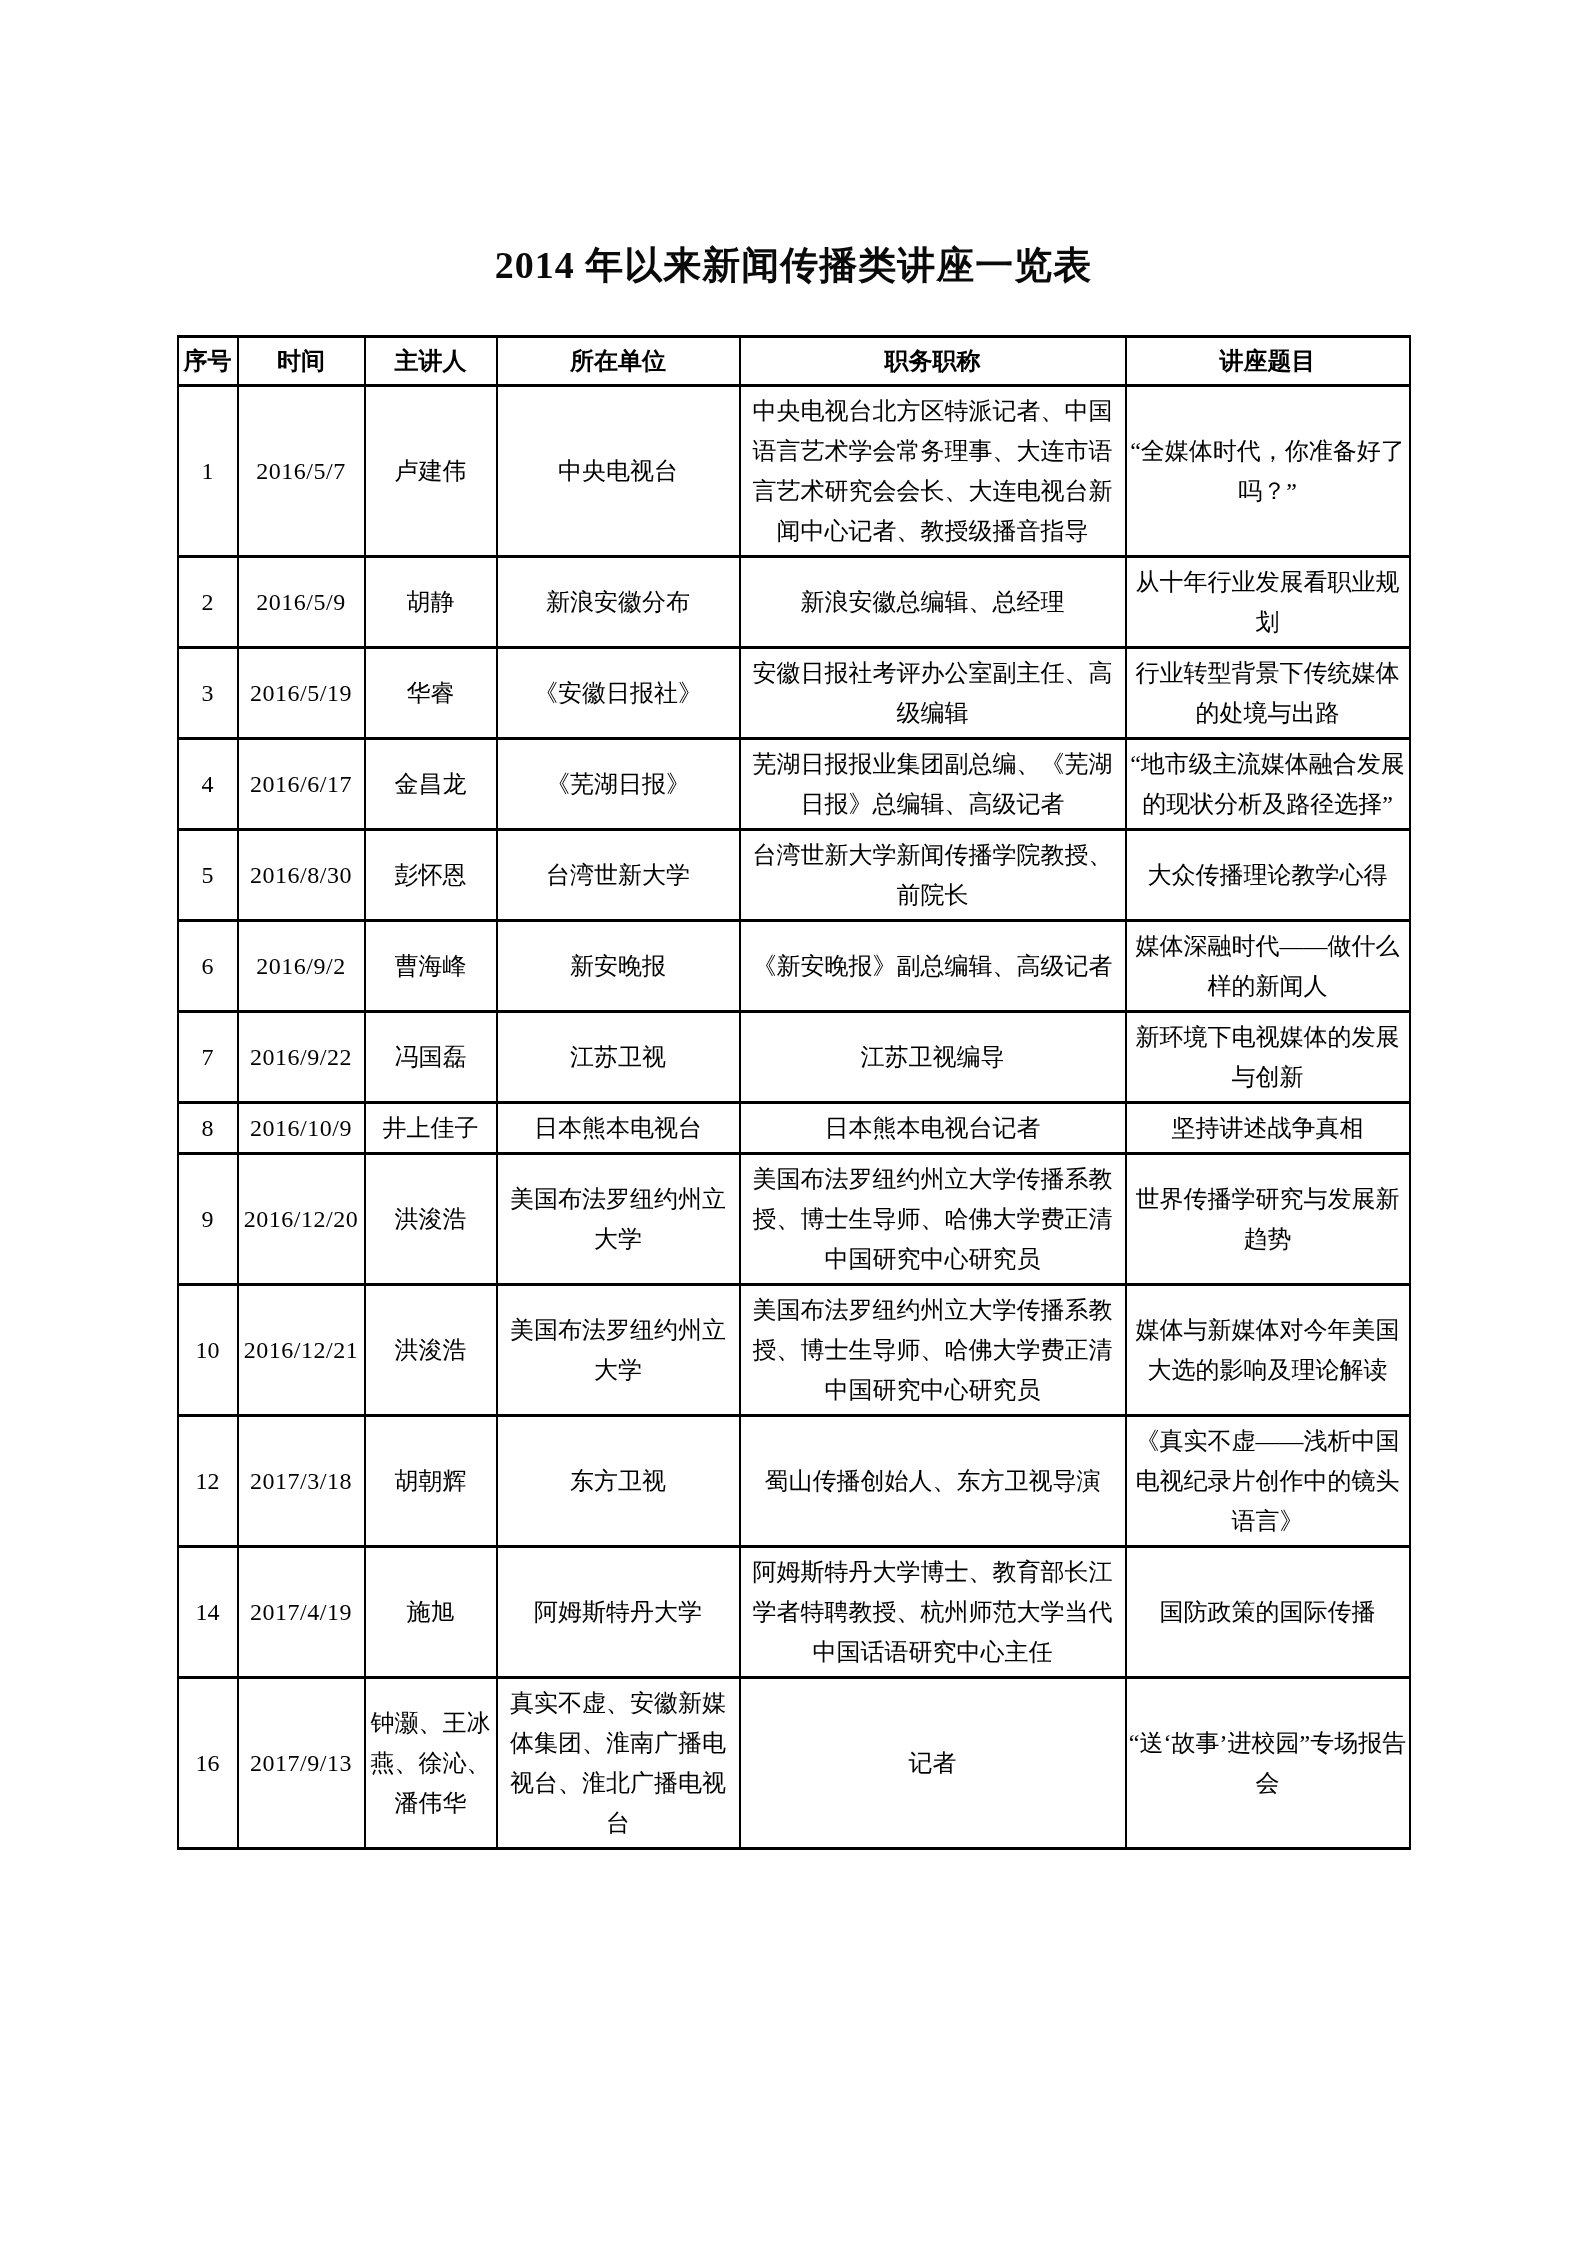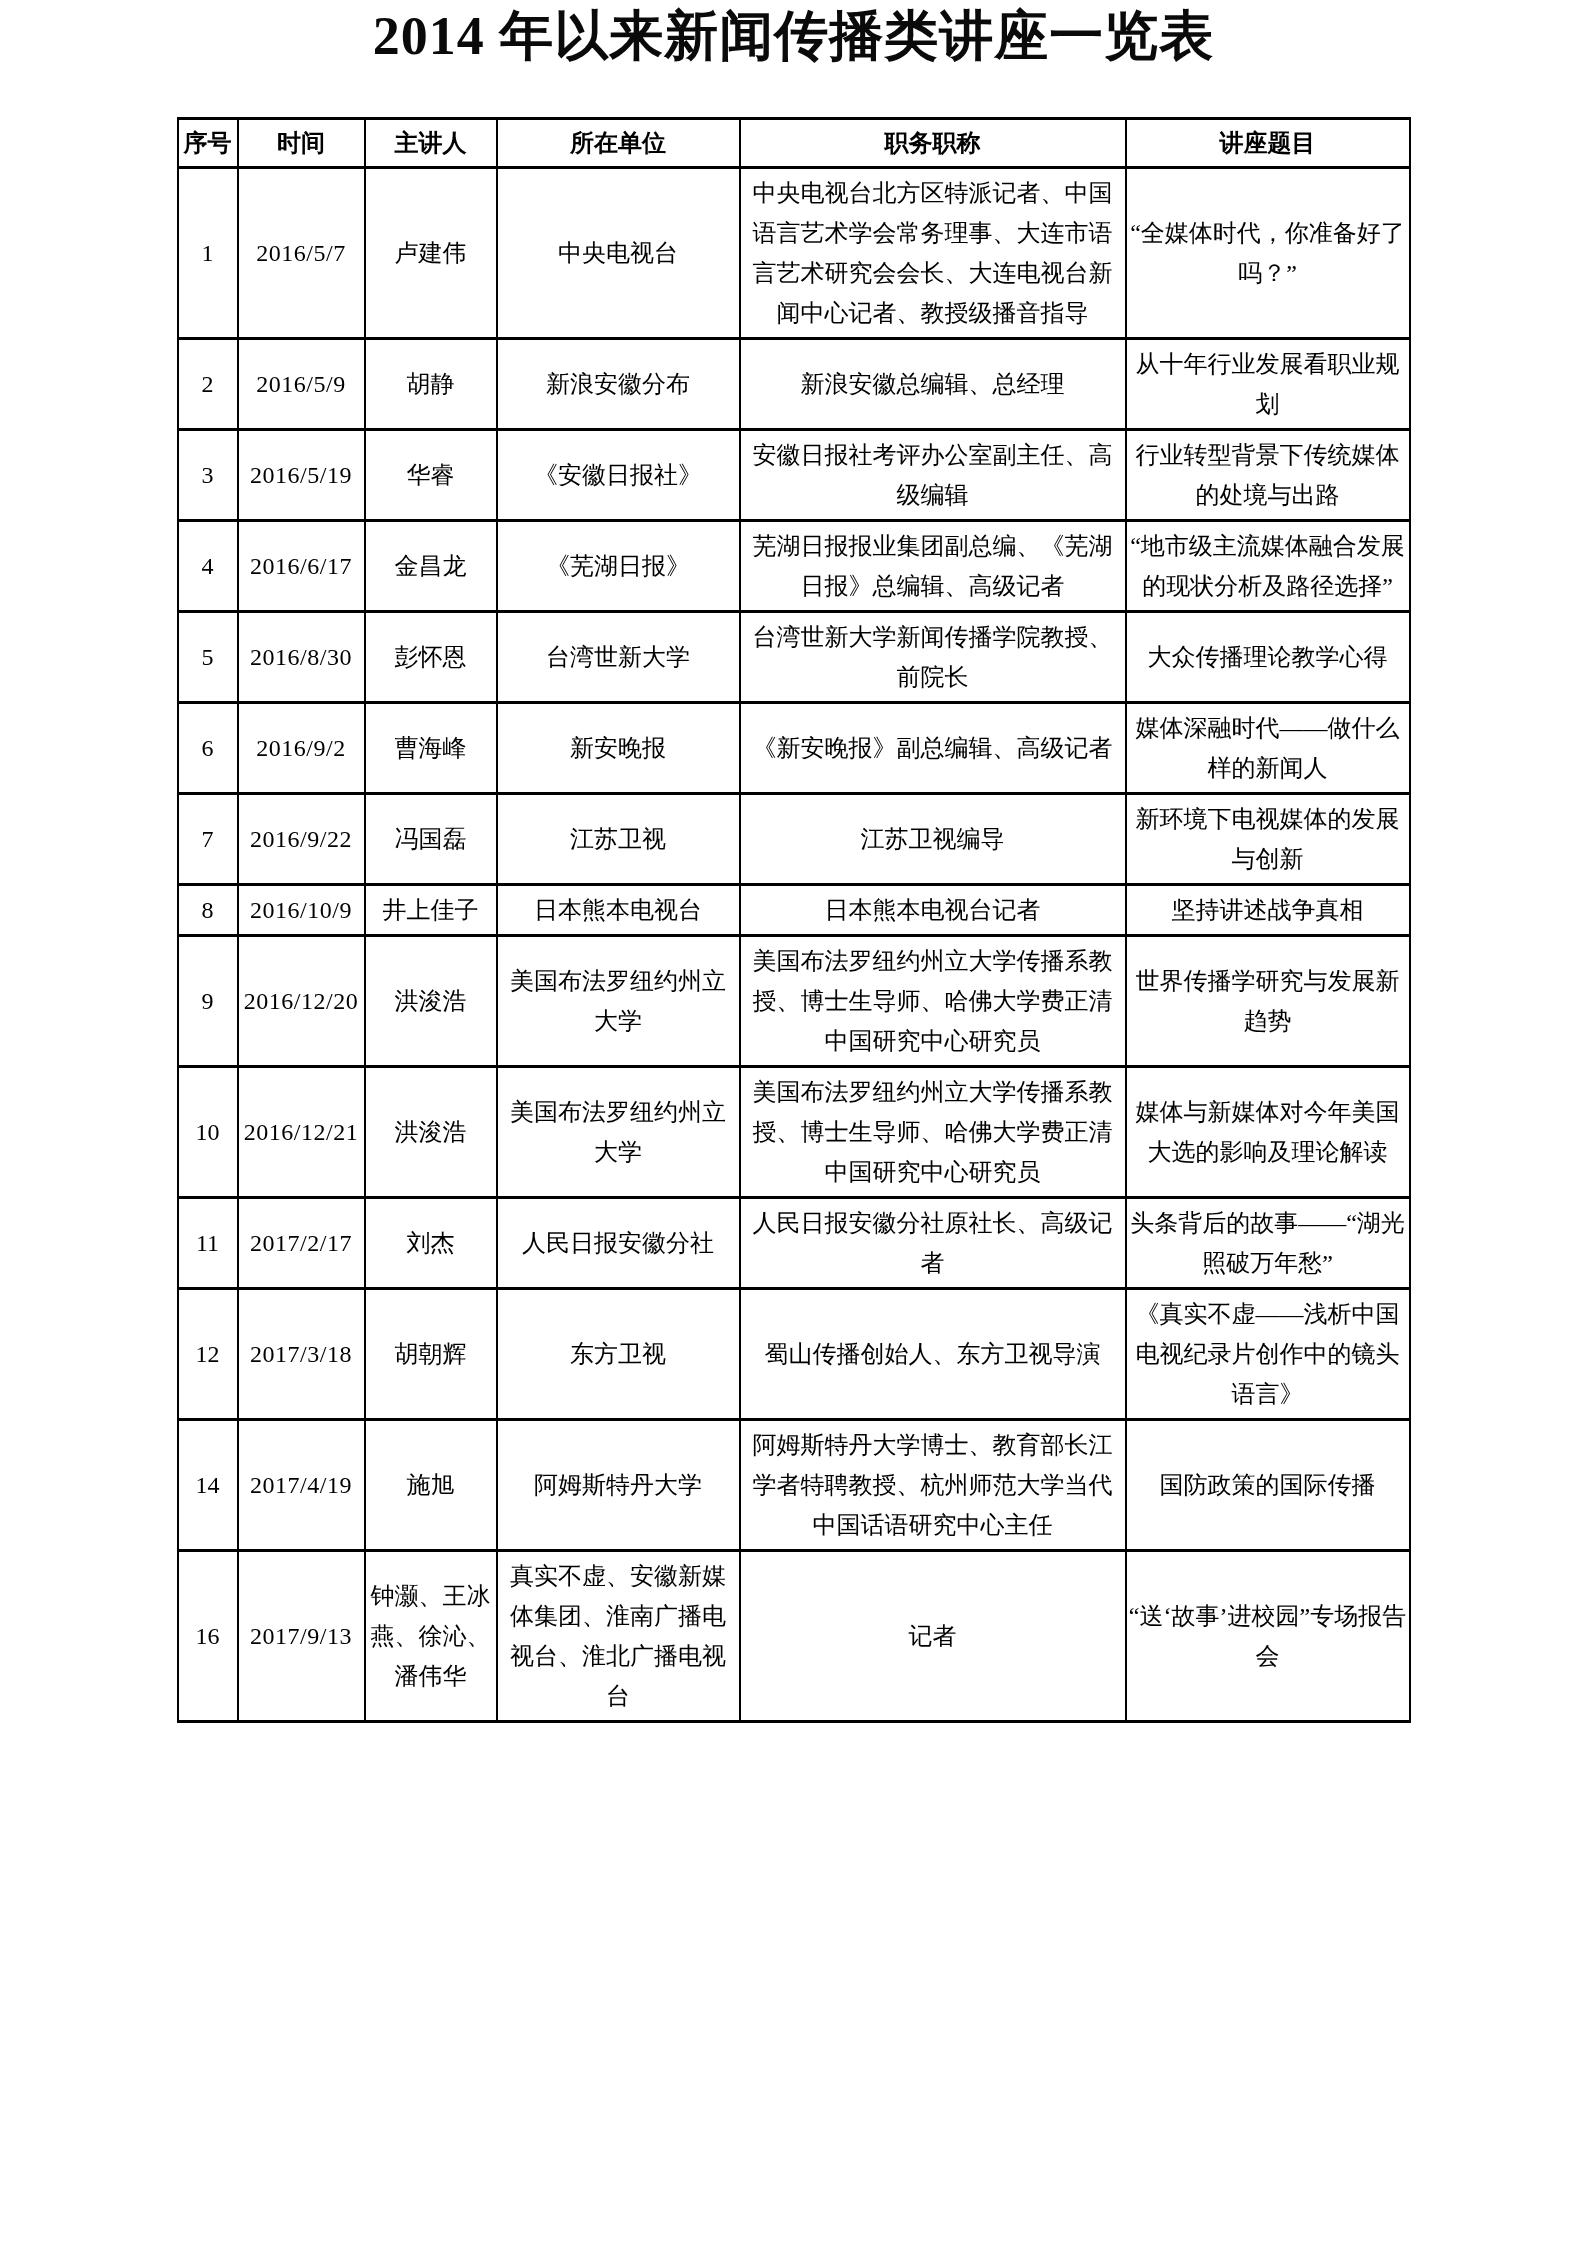--- a/index.html
+++ b/index.html
@@ -9,22 +9,23 @@
     font-family: "Liberation Serif", "DejaVu Serif", serif;
     color: #000000;
   }
   .page {
     width: 1587px;
     height: 2245px;
     background: #ffffff;
     overflow: hidden;
   }
   .doc-title {
+    padding-top: 240px;
     text-align: center;
-    font-size: 54px;
+    font-size: 38px;
     font-weight: bold;
     letter-spacing: 1px;
     color: #0a0a0a;
   }
   table.lecture-table {
     margin: 44px auto 12px auto;
     width: 1232px;
     border-collapse: collapse;
     table-layout: fixed;
   }
@@ -154,28 +155,20 @@
       </tr>
       <tr>
         <td class="col-no">10</td>
         <td class="col-date">2016/12/21</td>
         <td>洪浚浩</td>
         <td>美国布法罗纽约州立大学</td>
         <td>美国布法罗纽约州立大学传播系教授、博士生导师、哈佛大学费正清中国研究中心研究员</td>
         <td>媒体与新媒体对今年美国大选的影响及理论解读</td>
       </tr>
       <tr>
-        <td class="col-no">11</td>
-        <td class="col-date">2017/2/17</td>
-        <td>刘杰</td>
-        <td>人民日报安徽分社</td>
-        <td>人民日报安徽分社原社长、高级记者</td>
-        <td>头条背后的故事——“湖光照破万年愁”</td>
-      </tr>
-      <tr>
         <td class="col-no">12</td>
         <td class="col-date">2017/3/18</td>
         <td>胡朝辉</td>
         <td>东方卫视</td>
         <td>蜀山传播创始人、东方卫视导演</td>
         <td>《真实不虚——浅析中国电视纪录片创作中的镜头语言》</td>
       </tr>
       <tr>
         <td class="col-no">14</td>
         <td class="col-date">2017/4/19</td>

